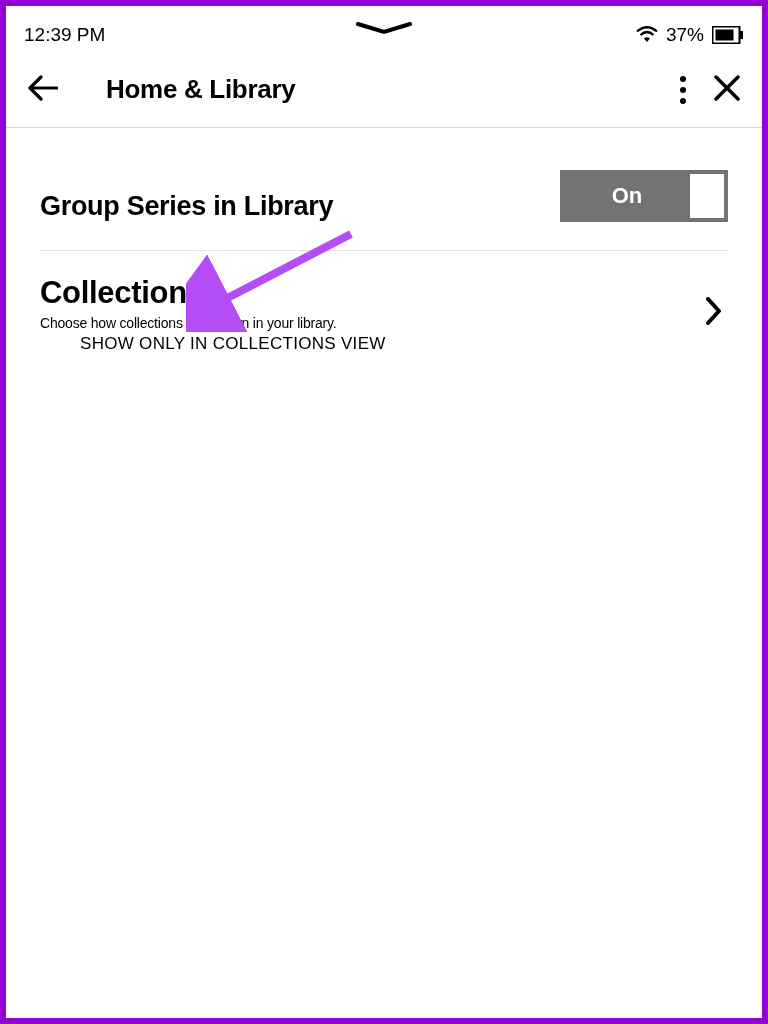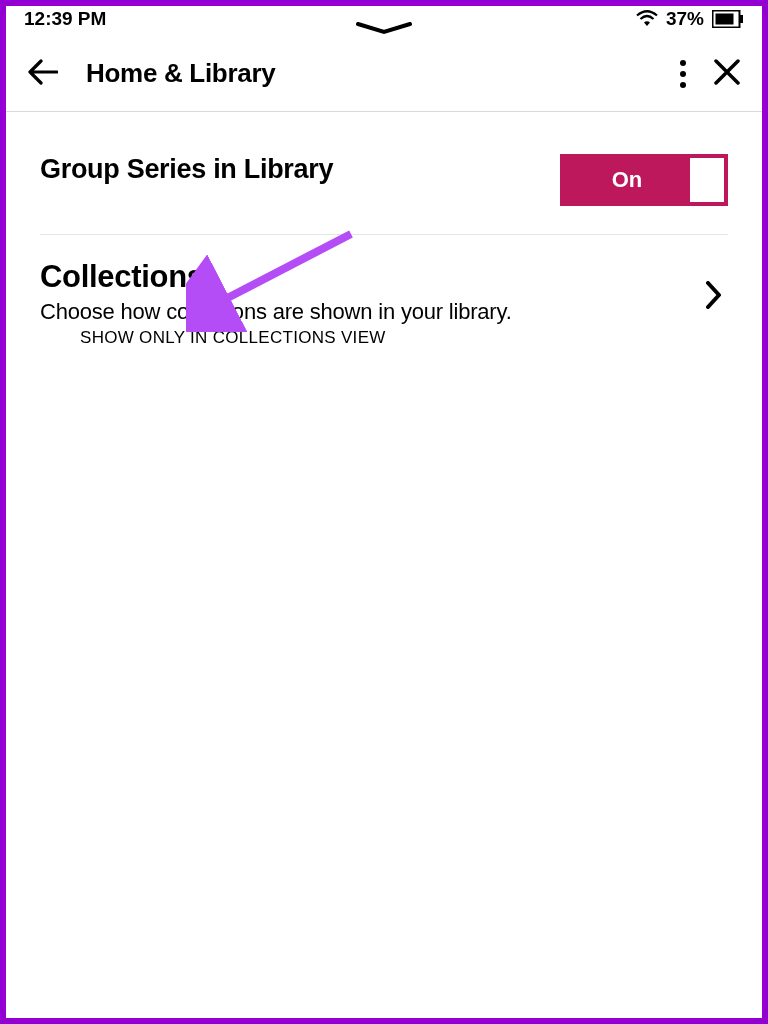--- a/index.html
+++ b/index.html
@@ -12,41 +12,42 @@
       height: 1024px;
       background: #fff;
       font-family: -apple-system, BlinkMacSystemFont, "Segoe UI", Arial, sans-serif;
       position: relative;
       border: 6px solid #9400d3;
     }
     .status-bar {
       display: flex;
       justify-content: space-between;
       align-items: center;
-      padding: 2px 18px 6px 18px;
+      padding: 18px 18px 6px 18px;
       font-size: 19px;
-      font-weight: 700;
+      font-weight: 400;
       color: #000;
     }
     .status-right {
       display: flex;
       align-items: center;
       gap: 8px;
     }
     .pull-handle {
       position: absolute;
       top: 16px;
       left: 50%;
       transform: translateX(-50%);
     }
     .header {
       display: flex;
       align-items: center;
       padding: 22px 22px 22px 22px;
       position: relative;
+      gap: 20px;
     }
     .back-arrow {
       margin-right: 28px;
       cursor: pointer;
     }
     .header-title {
       font-size: 26px;
       font-weight: 700;
       color: #000;
       letter-spacing: -0.3px;
@@ -76,33 +77,33 @@
     .divider {
       height: 1px;
       background: #d9d9d9;
     }
     .content {
       padding: 0 34px;
     }
     .row {
       display: flex;
       justify-content: space-between;
-      align-items: flex-start;
+      align-items: flex-end;
       padding: 42px 0 28px 0;
     }
     .row-title {
       font-size: 27px;
       font-weight: 700;
       color: #000;
       letter-spacing: -0.3px;
     }
     .toggle {
       width: 168px;
       height: 52px;
-      background: #be185d;
+      background: #737373;
       display: flex;
       align-items: center;
       justify-content: space-between;
       padding: 4px;
       cursor: pointer;
     }
     .toggle-label {
       flex: 1;
       text-align: center;
       color: #fff;
@@ -128,21 +129,21 @@
     .collections-left {
       flex: 1;
     }
     .collections-title {
       font-size: 31px;
       font-weight: 700;
       color: #000;
       letter-spacing: -0.3px;
     }
     .collections-desc {
-      font-size: 22px;
+      font-size: 14px;
       color: #000;
       margin-top: 4px;
       letter-spacing: -0.2px;
     }
     .collections-sub {
       font-size: 17px;
       color: #000;
       margin-top: 3px;
       letter-spacing: 0.3px;
       margin-left: 40px;

